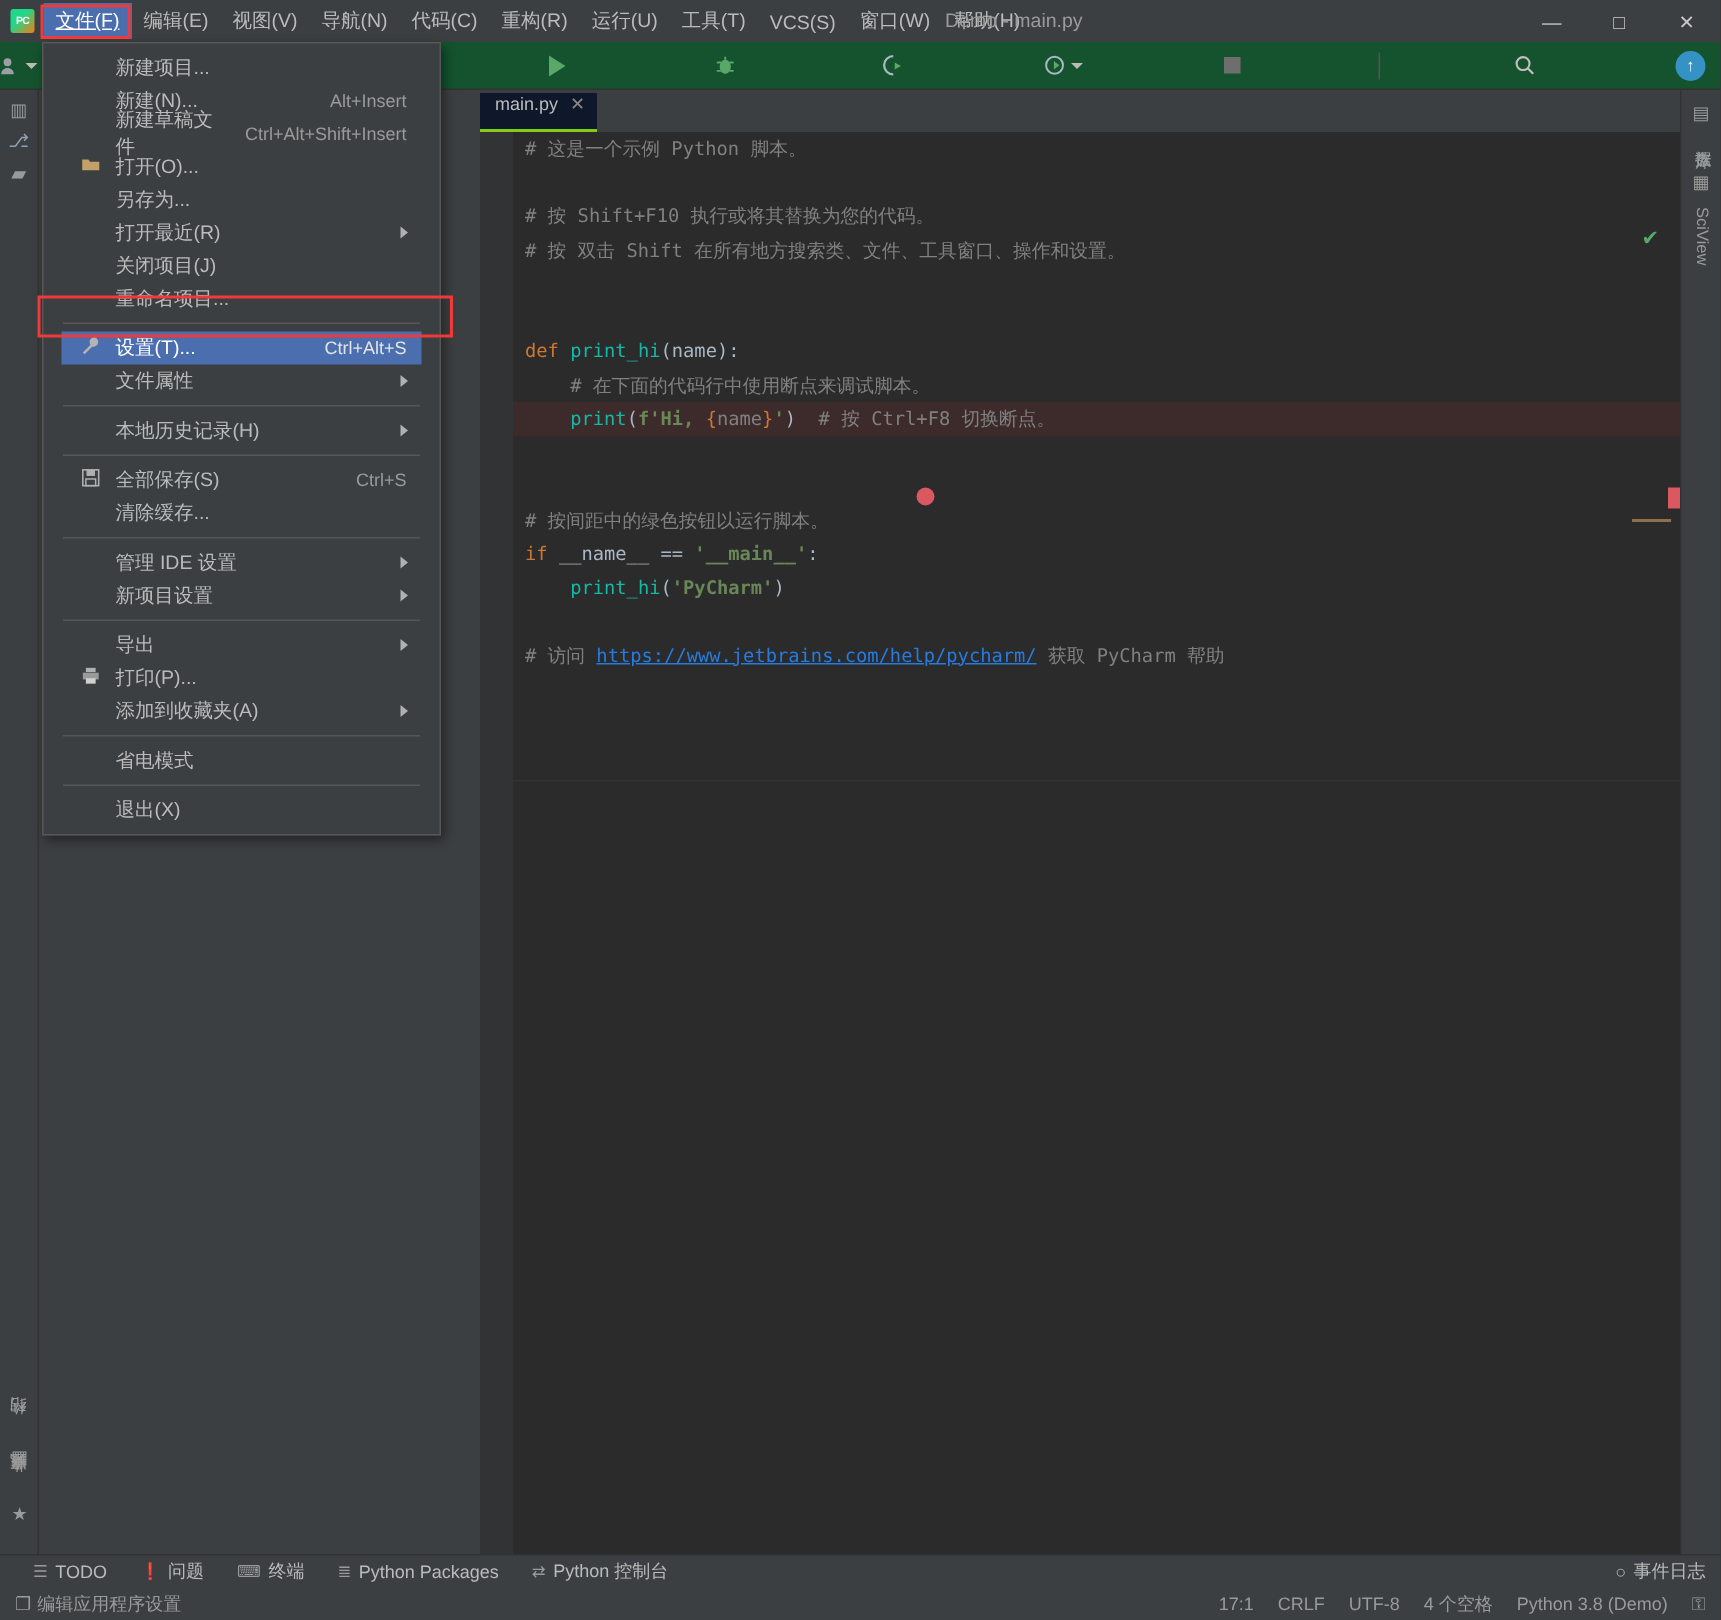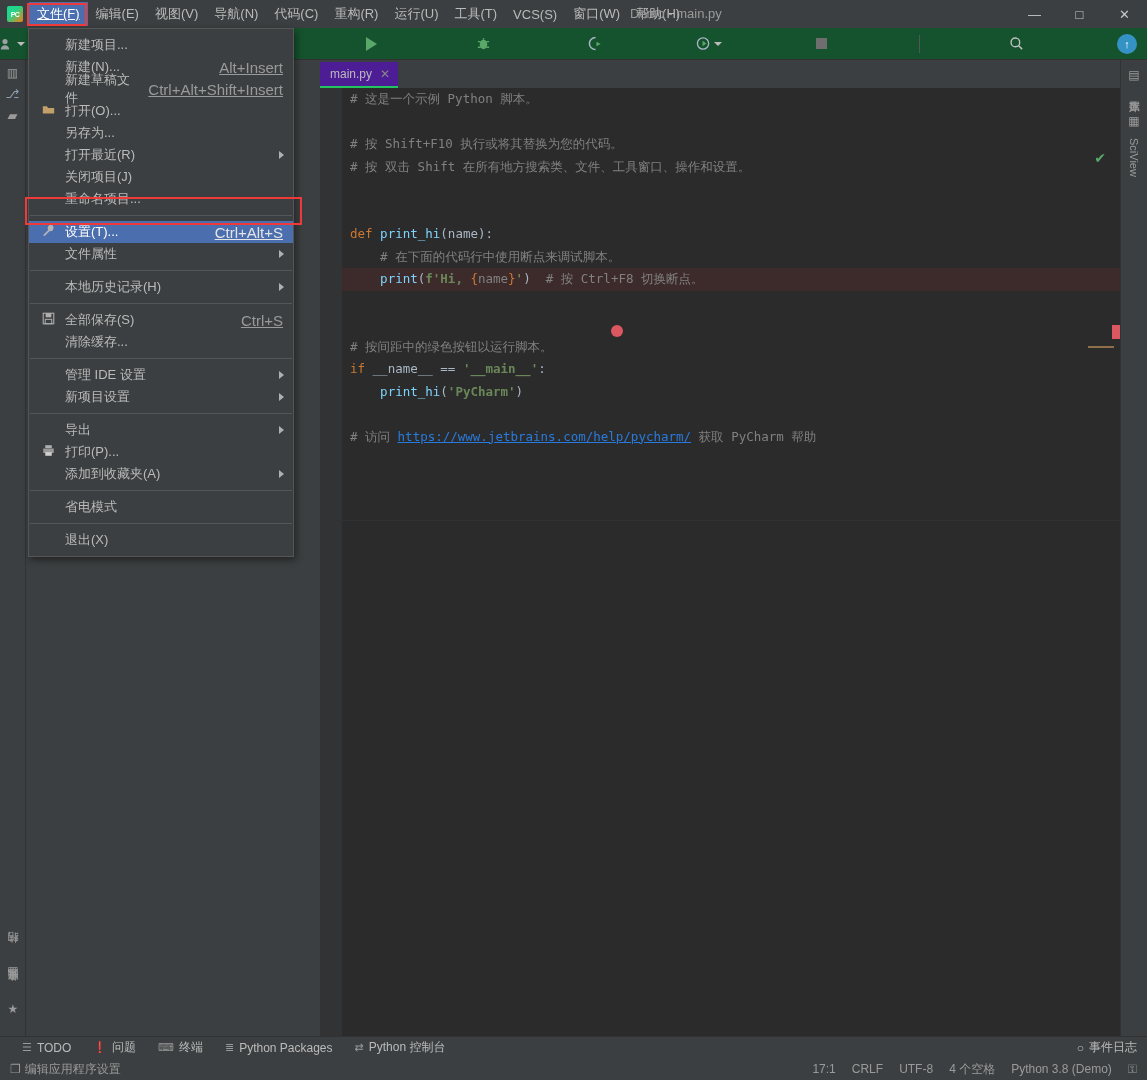--- a/index.html
+++ b/index.html
@@ -92,64 +92,64 @@
     font-size: 12px; font-weight: bold; color: #bbbbbb;
   }
 
   
   .editor-wrap {
     position: absolute; left: 320px; top: 60px; width: 800px; height: 980px;
     background: #2b2b2b;
   }
   .tabstrip { height: 28px; background: #3c3f41; display: flex; align-items: flex-end; }
   .etab {
-    height: 26px; background: #4c1d95; display: flex; align-items: center;
+    height: 26px; background: #0f172a; display: flex; 
     padding: 0 8px 0 10px; gap: 8px; font-size: 12px; color: #bbbbbb;
-    border-bottom: 2px solid #22c55e;
+    border-bottom: 2px solid #84cc16;
   }
   .etab .x { color: #888; font-size: 12px; }
   .gutter {
     position: absolute; left: 0; top: 28px; width: 22px; height: 952px;
     background: #313335;
   }
   .code {
     position: absolute; left: 0; top: 28px; width: 800px; height: 952px;
     font-family: "DejaVu Sans Mono", monospace; font-size: 12.5px;
     line-height: 22.5px; color: #a9b7c6; white-space: pre;
     padding-left: 22px;
   }
   .cline { height: 22.5px; padding-left: 8px; }
   .cline.hl { background: #3d2b2b; }
   .cmt { color: #808080; }
   .kw  { color: #cc7832; }
-  .fn  { color: #7dd3fc; }
+  .fn  { color: #14b8a6; }
   .str { color: #6a8759; font-weight: bold; }
   .brc { color: #cc7832; }
   .lnk { color: #287bde; text-decoration: underline; }
   .bp {
     position: absolute; left: 291px; top: 265px; width: 12px; height: 12px;
     border-radius: 50%; background: #db5860;
   }
   .check { position: absolute; right: 14px; top: 90px; color: #59a869; font-size: 14px; }
   .bpmark { position:absolute; right:0; top:265px; width:8px; height:14px; background:#db5860; }
   .editline { position:absolute; right: 6px; top: 286px; width: 26px; height:2px; background:#8d6f4a; }
   .editor-hr { position:absolute; left:0; top: 460px; width:800px; height:1px; background:#323232; }
 
   
   .dropdown {
     position: absolute; left: 28px; top: 28px; width: 266px;
     background: #3c3f41; border: 1px solid #565656;
-    box-shadow: 2px 3px 7px rgba(0,0,0,0.45); z-index: 50; padding: 5px 0;
+    box-shadow: 2px 3px 7px rgba(0,0,0,0.45); z-index: 50; padding: 5px 12px;
   }
   .mi {
     height: 22px; display: flex; align-items: center; position: relative;
     padding-left: 36px; padding-right: 10px; font-size: 13px; color: #bbbbbb;
   }
   .mi.sel { background: #4b6eaf; color: #ffffff; }
-  .mi .acc { margin-left: auto; font-size: 15px; color: #9a9a9a; padding-left: 18px; text-decoration: underline; }
+  .mi .acc { margin-left: auto; font-size: 12px; color: #9a9a9a; padding-left: 18px; }
   .mi.sel .acc { color: #e4e4e4; }
   .mi .ico { position: absolute; left: 12px; width: 15px; text-align: center; font-size: 12px; color: #a9a9a9; }
   .mi .arw {
     position: absolute; right: 9px; width: 0; height: 0;
     border-top: 4px solid transparent; border-bottom: 4px solid transparent;
     border-left: 5px solid #b0b0b0;
   }
   .msep { height: 1px; background: #565656; margin: 5px 1px; }
   .redbox {
     position: absolute; left: 25px; top: 197px; width: 277px; height: 28px;

